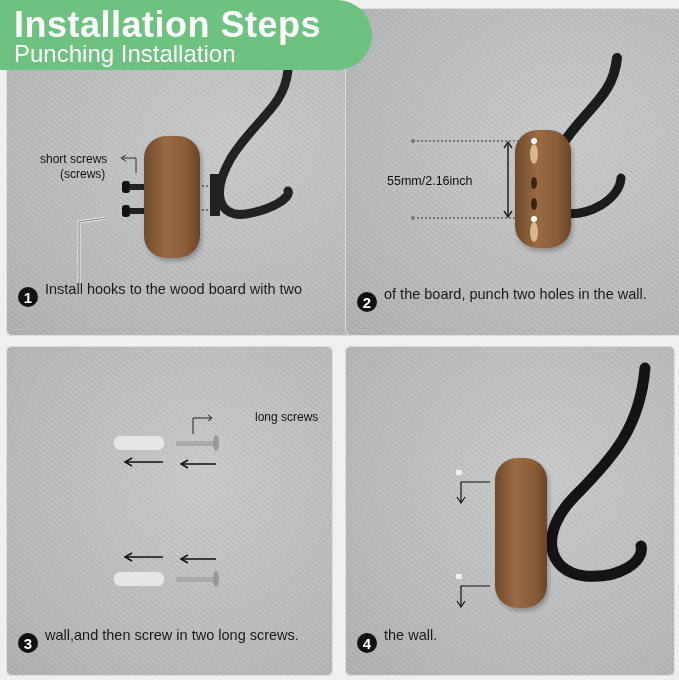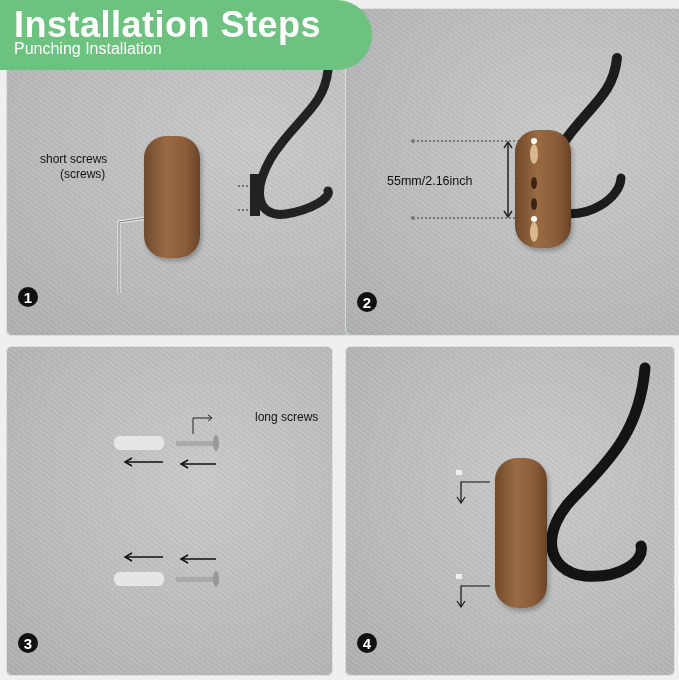--- a/index.html
+++ b/index.html
@@ -2,27 +2,27 @@
 <html><head>
 <meta charset="utf-8">
 <style>
   html,body{margin:0;padding:0;}
   body{width:679px;height:680px;background:#eef0ee;position:relative;overflow:hidden;font-family:"Liberation Sans",sans-serif;}
   .panel{position:absolute;border-radius:6px;background:
     radial-gradient(ellipse at 60% 40%, #c9cbcb 0%, #babcbd 60%, #aeb0b1 100%);
     box-shadow:0 0 0 1px #dfe3df inset;overflow:hidden;}
   .panel::after{content:"";position:absolute;inset:0;background:
     repeating-linear-gradient(37deg, rgba(255,255,255,0.035) 0 2px, rgba(0,0,0,0.03) 2px 4px);pointer-events:none;}
-  #p1{left:6px;top:8px;width:374px;height:328px;padding-left:40px;}
+  #p1{left:6px;top:8px;width:374px;height:328px;}
   #p2{left:345px;top:8px;width:372px;height:328px;}
   #p3{left:6px;top:346px;width:327px;height:330px;}
   #p4{left:345px;top:346px;width:330px;height:330px;}
   .header{position:absolute;left:0;top:0;width:372px;height:70px;background:#6cc27e;border-radius:0 36px 36px 0;z-index:5;}
   .header .title{position:absolute;left:14px;top:4px;font-size:36px;font-weight:bold;color:#fff;letter-spacing:0.5px;}
-  .header .subtitle{position:absolute;left:14px;top:40px;font-size:16px;color:#fff;}
+  .header .subtitle{position:absolute;left:14px;top:40px;font-size:24px;color:#fff;}
   .step{position:absolute;left:12px;display:flex;align-items:flex-start;z-index:3;}
   .badge{width:20px;height:20px;border-radius:50%;background:#111;color:#fff;font-weight:bold;font-size:15px;display:flex;align-items:center;justify-content:center;margin-top:7px;margin-right:7px;flex:none;}
   .step-text{font-size:14.5px;line-height:18px;color:#1a1a1a;}
   .lbl{position:absolute;font-size:12px;color:#111;z-index:3;}
   .wood{position:absolute;border-radius:22px;background:linear-gradient(90deg,#6f4a2c 0%,#9a6a43 40%,#8a5c38 75%,#6a4428 100%);box-shadow:2px 3px 4px rgba(0,0,0,0.25);z-index:2;}
   svg{position:absolute;z-index:2;}
 </style>
 </head>
 <body>
 
@@ -49,20 +49,21 @@
 
     <path d="M192 178 L206 178 M192 202 L206 202" stroke="#222" stroke-dasharray="2,2"></path>
 
     <rect x="204" y="166" width="10" height="42" fill="#222"></rect>
     <path d="M282 62 C 278 100, 250 110, 225 150 C 205 185, 212 210, 240 206 C 265 202, 285 190, 282 183" fill="none" stroke="#222" stroke-width="9" stroke-linecap="round"></path>
   </svg>
   <div class="wood" style="left:138px;top:128px;width:56px;height:122px;"></div>
   <div class="step" style="top:272px;">
     <div class="badge">1</div>
     <div class="step-text">
+        <div>Install hooks to the wood board with two</div>
       </div>
   </div>
 </div>
 
 <div class="panel" id="p2">
   <div class="lbl" style="left:42px;top:166px;font-size:12.5px;">55mm/2.16inch</div>
   <svg width="330" height="328" viewBox="0 0 330 328">
     <circle cx="68" cy="133" r="2" fill="#777"></circle>
       <circle cx="68" cy="210" r="2" fill="#777"></circle>
     <path d="M72 133 L188 133 M72 210 L188 210" stroke="#333" stroke-dasharray="2,2"></path>
@@ -77,20 +78,21 @@
         <circle cx="19" cy="11" r="3" fill="#fff"></circle>
       <ellipse cx="19" cy="53" rx="3" ry="6" fill="#3a2414"></ellipse>
         <ellipse cx="19" cy="74" rx="3" ry="6" fill="#3a2414"></ellipse>
       <ellipse cx="19" cy="102" rx="4" ry="10" fill="#d8b88c"></ellipse>
         <circle cx="19" cy="89" r="3" fill="#fff"></circle>
     </svg>
   </div>
   <div class="step" style="top:277px;">
     <div class="badge">2</div>
     <div class="step-text">
+        <div>of the board, punch two holes in the wall.</div>
       </div>
   </div>
 </div>
 
 <div class="panel" id="p3">
   <div class="lbl" style="left:216px;top:64px;padding-left:33px;">long screws</div>
   <svg width="327" height="330" viewBox="0 0 327 330">
     <path d="M187 88 L187 72 L206 72" fill="none" stroke="#222"></path>
       <path d="M206 72 l-4 -3 m4 3 l-4 3" stroke="#222"></path>
 
@@ -102,32 +104,34 @@
 
     <path d="M120 211 L157 211 M176 213 L210 213" stroke="#111" stroke-width="1.5"></path>
     <path d="M126 207 L119 211 L126 215 M182 209 L175 213 L182 217" fill="none" stroke="#111" stroke-width="1.5"></path>
     <rect x="108" y="226" width="50" height="14" rx="6" fill="#e6e6e4"></rect>
     <rect x="170" y="231" width="38" height="5" fill="#aaa"></rect>
       <ellipse cx="210" cy="233" rx="3" ry="8" fill="#999"></ellipse>
   </svg>
   <div class="step" style="top:280px;">
     <div class="badge">3</div>
     <div class="step-text">
+        <div>wall,and then screw in two long screws.</div>
       </div>
   </div>
 </div>
 
 <div class="panel" id="p4">
   <svg width="330" height="330" viewBox="0 0 330 330">
     <rect x="111" y="124" width="6" height="5" fill="#eee"></rect>
       <rect x="111" y="228" width="6" height="5" fill="#eee"></rect>
     <path d="M145 136 L116 136 L116 156 M145 240 L116 240 L116 260" fill="none" stroke="#111" stroke-width="1.2"></path>
     <path d="M112 151 L116 157 L120 151 M112 255 L116 261 L120 255" fill="none" stroke="#111" stroke-width="1.2"></path>
     <rect x="186" y="160" width="14" height="58" fill="#111"></rect>
     <path d="M300 22 C 295 80, 270 110, 230 150 C 195 185, 200 225, 240 230 C 275 233, 300 215, 296 200" fill="none" stroke="#141414" stroke-width="11" stroke-linecap="round"></path>
   </svg>
   <div class="wood" style="left:150px;top:112px;width:52px;height:150px;"></div>
   <div class="step" style="top:280px;">
     <div class="badge">4</div>
     <div class="step-text">
+        <div>the wall.</div>
       </div>
   </div>
 </div>
 
 </body></html>

